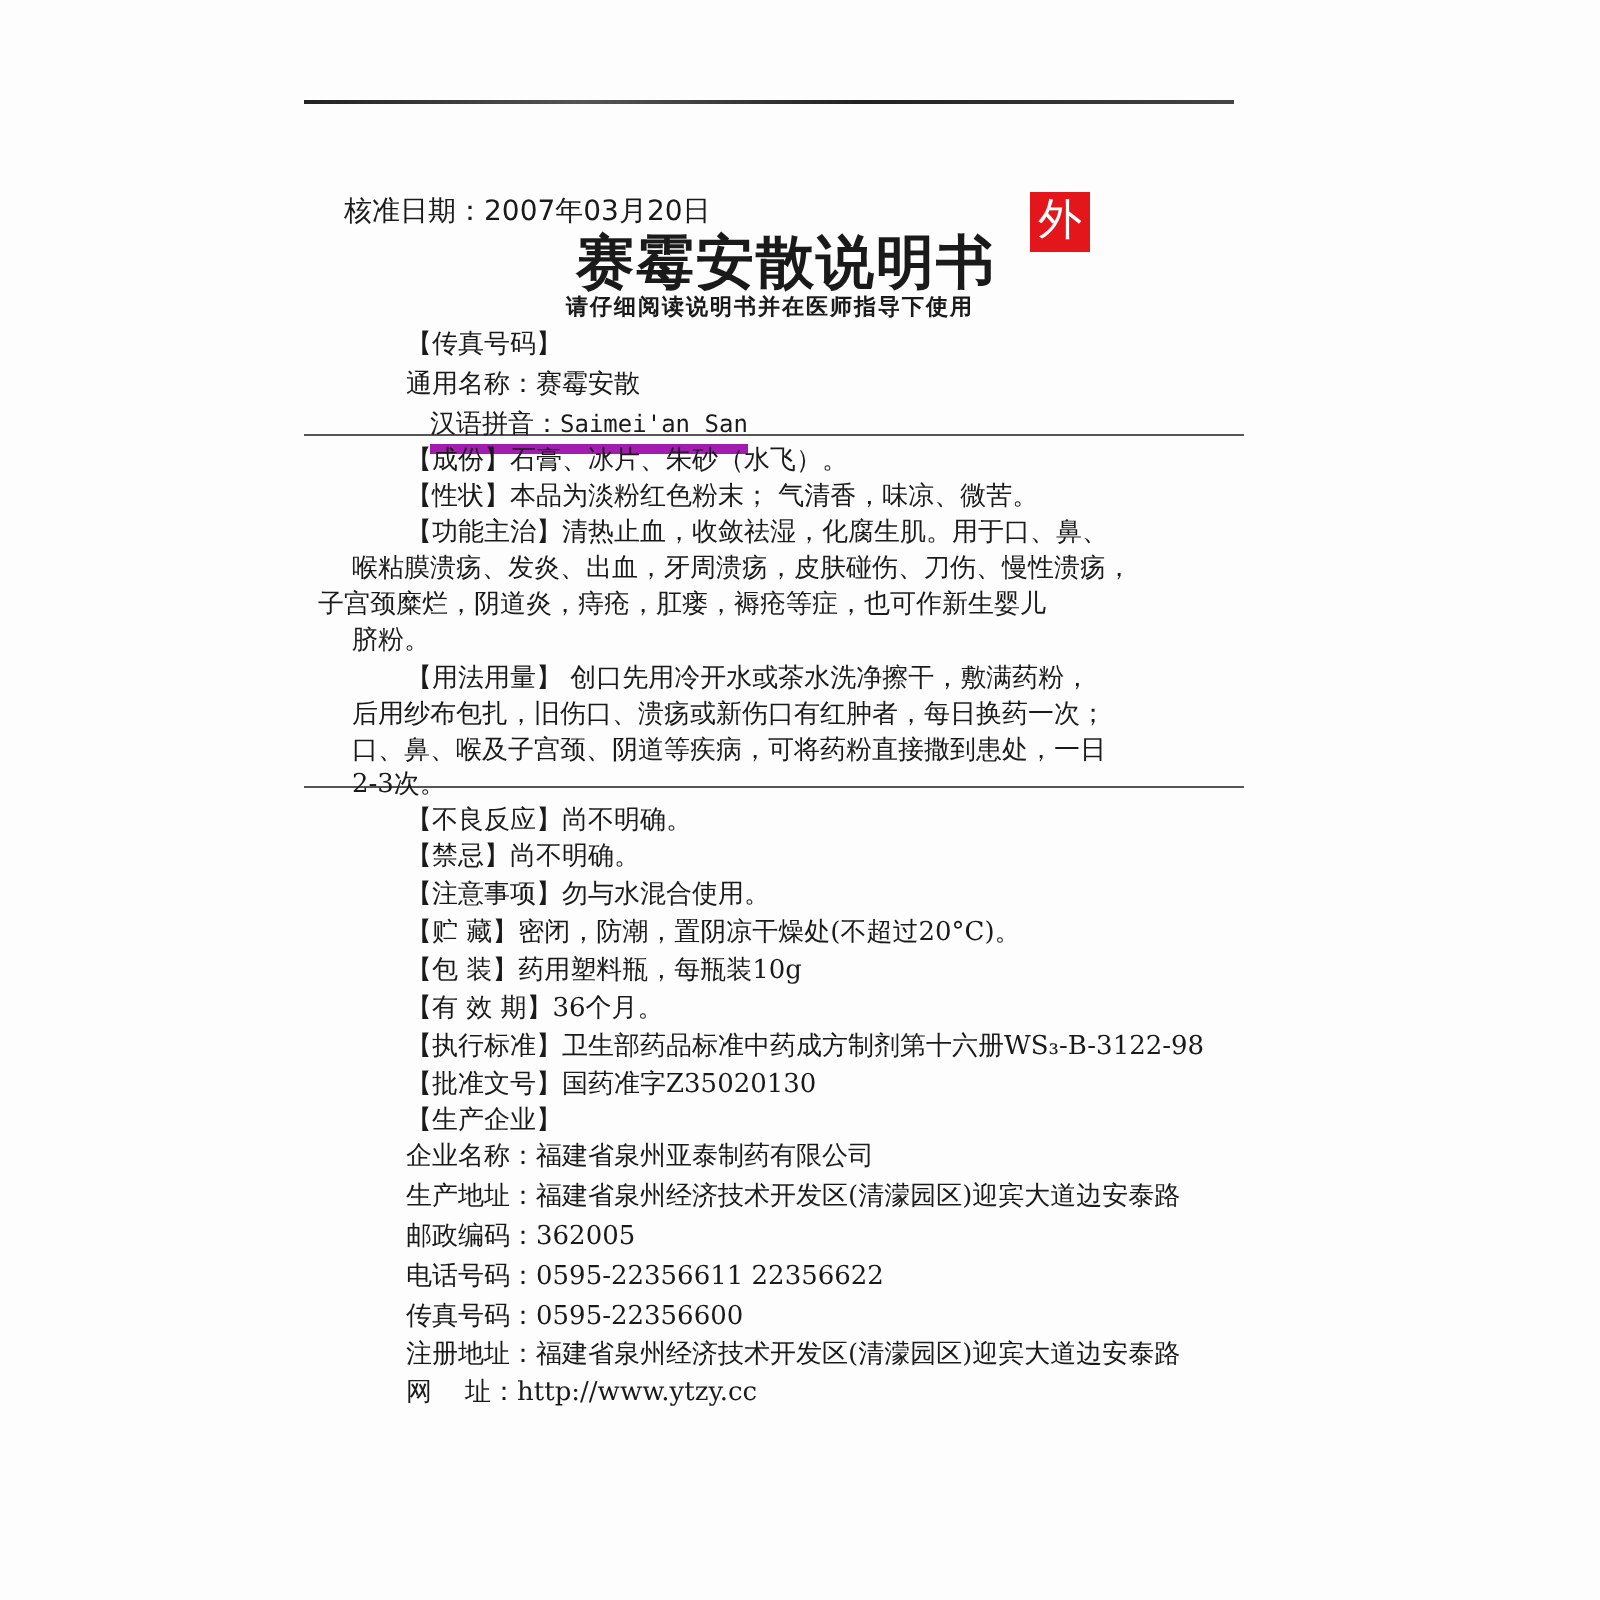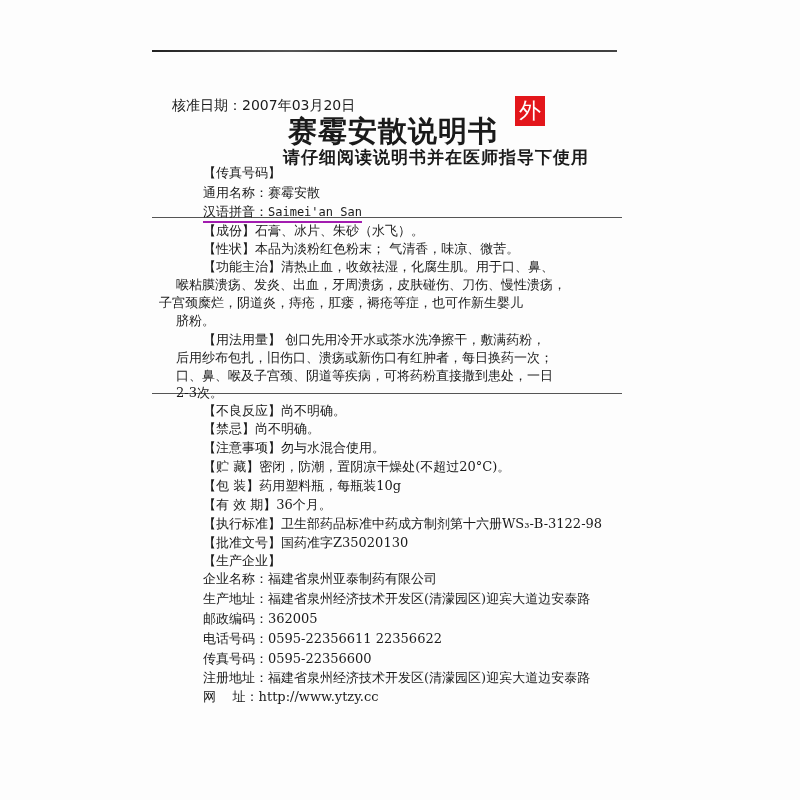--- a/index.html
+++ b/index.html
@@ -6,24 +6,24 @@
   body { width:800px; height:800px; background:#fdfdfd; position:relative; overflow:hidden;
          font-family:"DejaVu Serif", "Liberation Serif", serif; color:#1a1a1a; }
   .rule { position:absolute; height:1px; background:#333; }
   .rule.top { left:152px; top:50px; width:465px; height:2px; background:linear-gradient(90deg,#222,#555 30%,#222 60%,#444); }
   .rule.mid1 { left:152px; top:217px; width:470px; background:#555; }
   .rule.mid2 { left:152px; top:393px; width:470px; background:#555; }
   .approval { position:absolute; left:172px; top:97px; font-size:14px; font-family:"DejaVu Sans", sans-serif; }
   .badge { position:absolute; left:515px; top:96px; width:30px; height:30px; background:#e3161b; color:#fff;
            font-size:22px; line-height:30px; text-align:center; font-family:"DejaVu Sans", sans-serif; }
   .title { position:absolute; left:288px; top:112px; font-size:29px; font-weight:bold; letter-spacing:1px; }
-  .subtitle { position:absolute; left:283px; top:146px; font-size:17px; font-weight:bold; letter-spacing:1px; }
+  .subtitle { position:absolute; left:283px; top:146px; font-size:11px; font-weight:bold; letter-spacing:1px; }
   .line { position:absolute; font-size:13px; white-space:nowrap; line-height:18px; }
   .mono { font-family:"DejaVu Sans Mono", monospace; font-size:12px; }
-  .ul { border-bottom:2px solid #a21caf; }
+  .ul { border-bottom:5px solid #a21caf;margin-left:12px; }
 </style>
 </head>
 <body>
 
 <div class="rule top"></div>
 <div class="rule mid1"></div>
 <div class="rule mid2"></div>
 
 <div class="approval">核准日期：2007年03月20日</div>
 <div class="badge">外</div>

